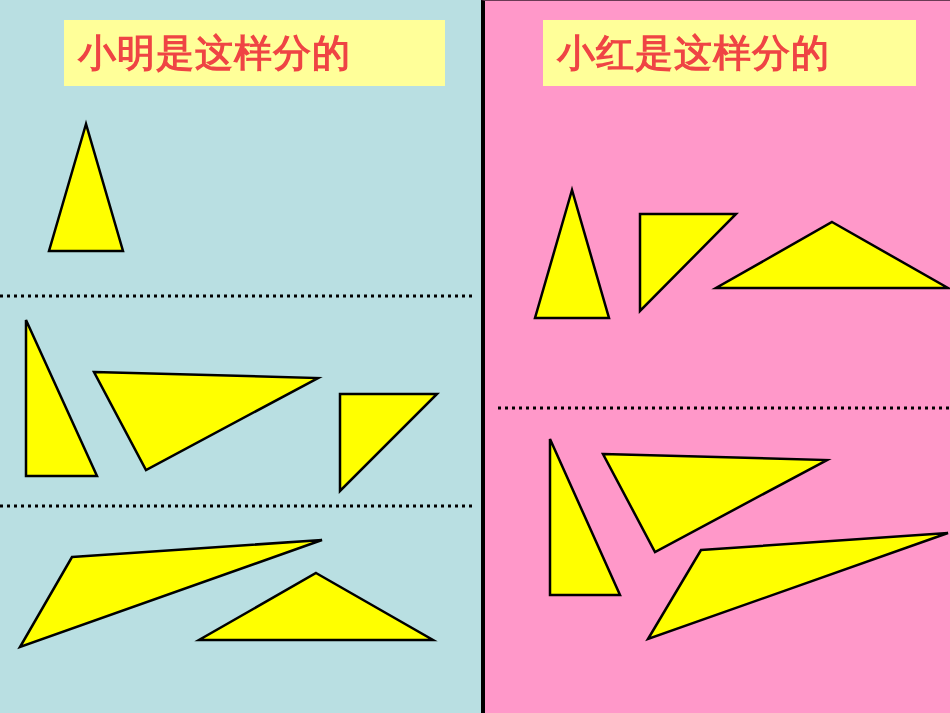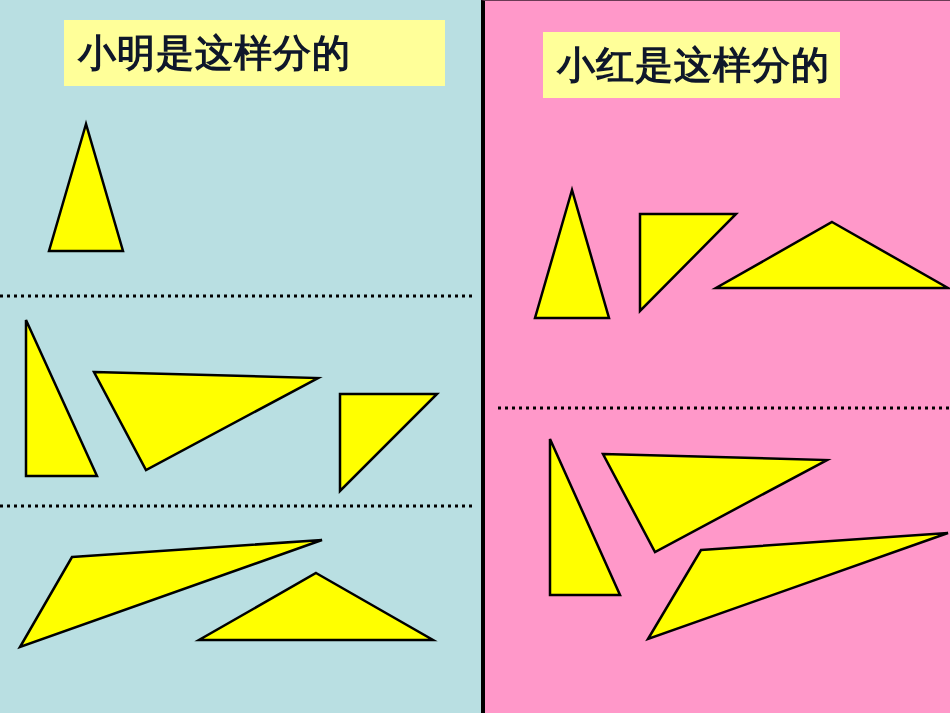--- a/index.html
+++ b/index.html
@@ -1,23 +1,23 @@
 <!DOCTYPE html>
 <html><head>
 <meta charset="utf-8">
 <style>
   html, body { margin:0; padding:0; }
   body { width:950px; height:713px; position:relative; overflow:hidden; background:#b9dfe2; font-family:"DejaVu Sans", sans-serif; }
   .panel { position:absolute; top:0; height:713px; }
   #left-panel { left:0; width:481px; background:#b9dfe2; }
   #right-panel { left:481px; width:469px; background:#ff98c9; border-left:4px solid #000; box-sizing:border-box; border-top:1px solid #6b3a55; }
   .title-box { position:absolute; background:#ffff99; height:66px; display:flex; align-items:center; box-sizing:border-box; }
-  .title-box span { font-size:38px; font-weight:bold; color:#0f172a; letter-spacing:1px; }
+  .title-box span { font-size:38px; font-weight:bold; color:#ef4444; letter-spacing:1px; }
   #left-title { left:64px; top:20px; width:381px; padding-left:14px; }
-  #right-title { left:543px; top:20px; width:297px; padding-left:14px;margin-top:12px; }
+  #right-title { left:543px; top:20px; width:373px; padding-left:14px; }
   svg#shapes { position:absolute; left:0; top:0; }
 </style>
 </head>
 <body>
 
 <div id="left-panel" class="panel"></div>
 <div id="right-panel" class="panel"></div>
 
 <div id="left-title" class="title-box">
   <span>小明是这样分的</span>

